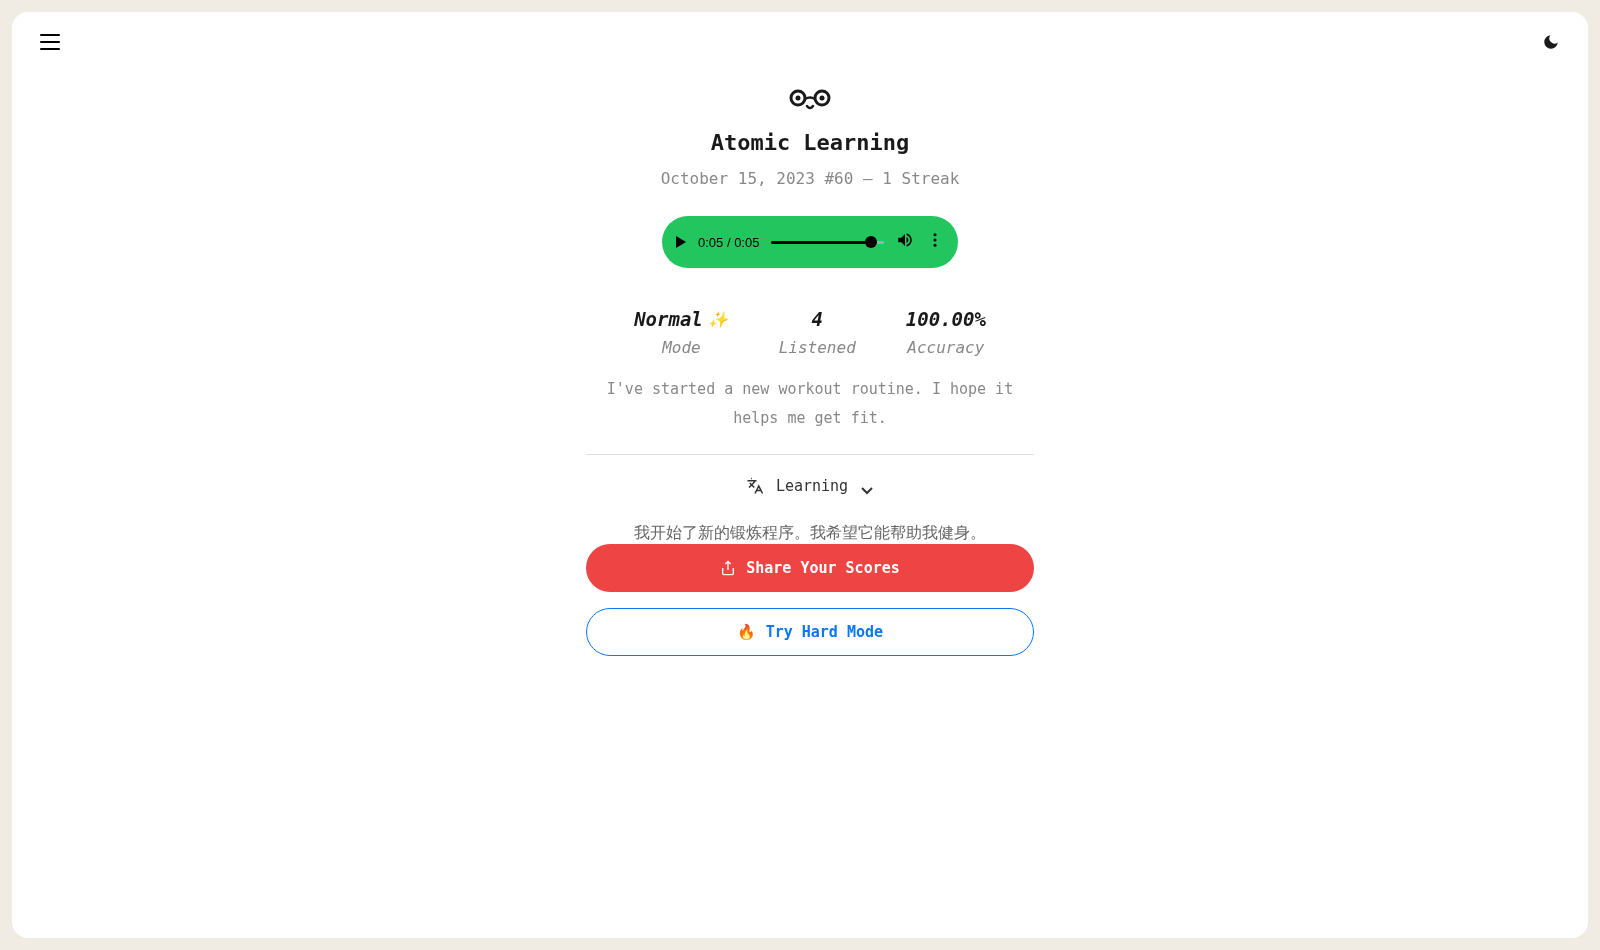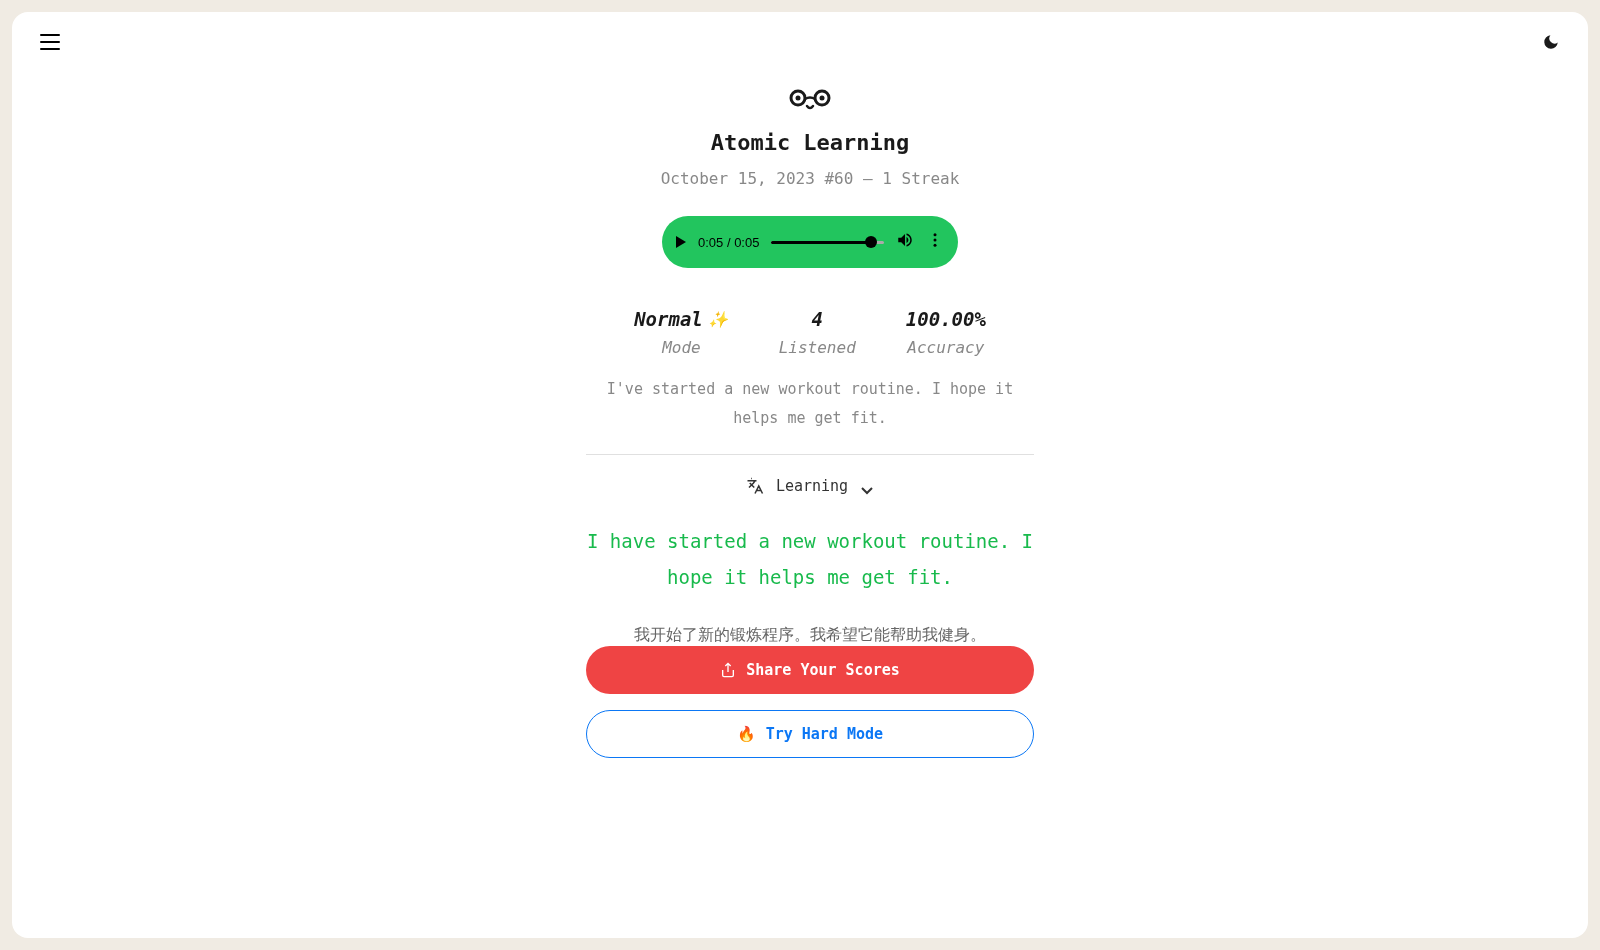--- a/index.html
+++ b/index.html
@@ -366,21 +366,20 @@
         </svg>
       </div>
       <span class="translate-label">Learning</span>
       <div class="chevron-icon">
         <svg viewBox="0 0 14 10" fill="none" stroke="#333" stroke-width="2">
           <path d="M2 2l5 5 5-5"></path>
         </svg>
       </div>
     </div>
 
-    <div class="sentence-green">I have started a new workout routine. I hope it helps me get fit.</div>
 
     <div class="sentence-chinese">我开始了新的锻炼程序。我希望它能帮助我健身。</div>
 
     <div class="button-column">
 
       <button class="btn btn-primary">
         <svg class="btn-icon" viewBox="0 0 24 24" fill="none" stroke="#fff" stroke-width="2">
           <path d="M4 12v8a2 2 0 0 0 2 2h12a2 2 0 0 0 2-2v-8M16 6l-4-4-4 4M12 2v13"></path>
         </svg>
         <span>Share Your Scores</span>

